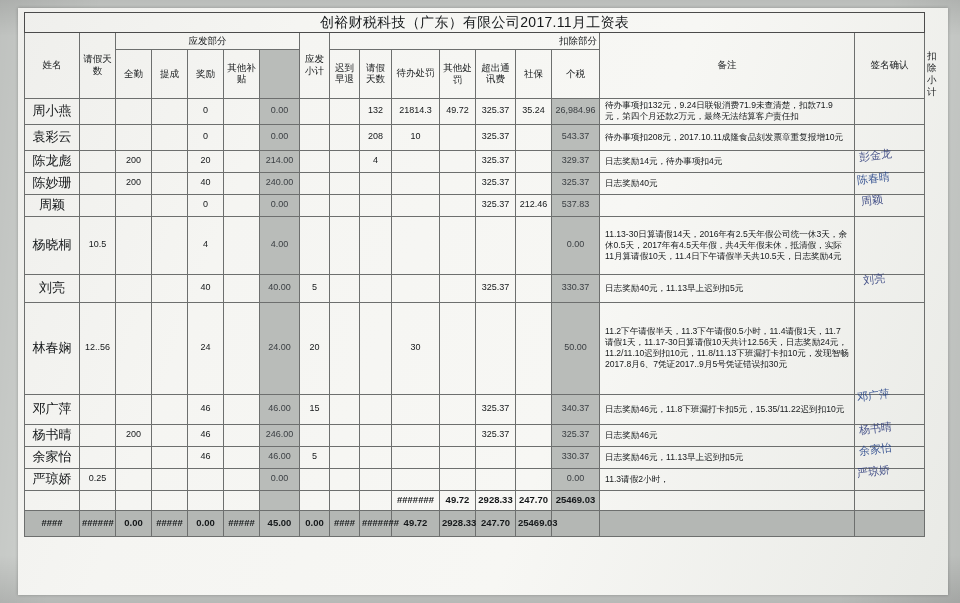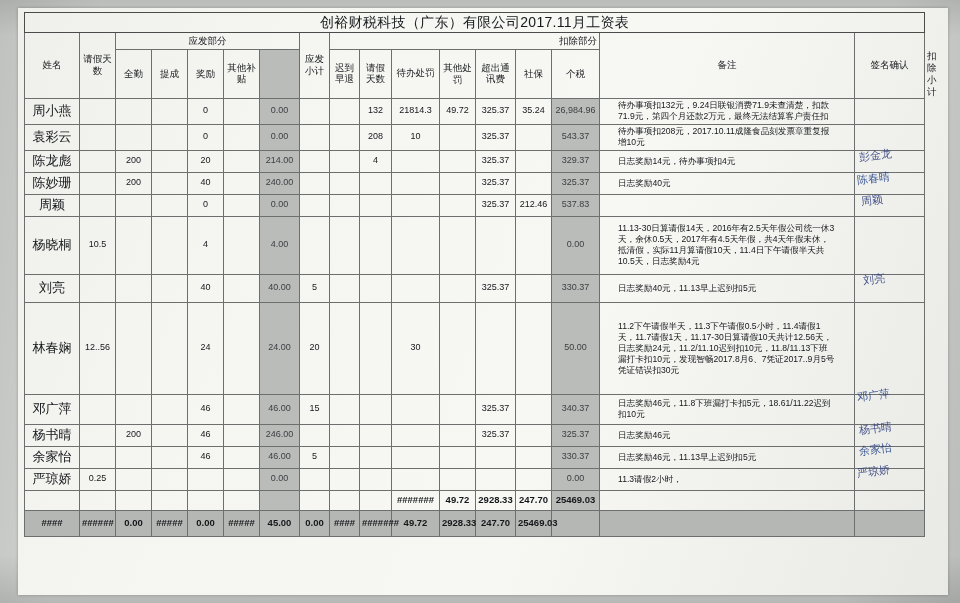--- a/index.html
+++ b/index.html
@@ -46,21 +46,21 @@
     height:20px;
     letter-spacing:0.3px;
   }
   .grp td{height:17px;font-size:9.5px;}
   .hdr td{height:44px;font-size:9.5px;}
   .hdr td.tall{line-height:1.15;margin-left:24px;}
   .r td{height:22px;}
   .remark{
     text-align:left;
     font-size:8.6px;
-    padding:1px 18px;
+    padding:1px 5px;
     line-height:1.28;
   }
   .shade{background:#b9bcb9;}
   .sig{position:relative;}
   
   .ink{
     position:absolute;
     color:#2c3a7a;
     font-family:"DejaVu Serif",serif;
     font-size:11px;
@@ -309,21 +309,21 @@
     <td></td>
     <td class="shade lightnum">46.00</td>
     <td>15</td>
     <td></td>
     <td></td>
     <td></td>
     <td></td>
     <td>325.37</td>
     <td></td>
     <td class="shade lightnum">340.37</td>
-    <td class="remark">日志奖励46元，11.8下班漏打卡扣5元，18.61/11.22迟到扣10元</td>
+    <td class="remark">日志奖励46元，11.8下班漏打卡扣5元，15.35/11.22迟到扣10元</td>
     <td class="sig">
           <span class="ink b" style="left:2px;top:-6px">邓广萍</span>
         </td>
   </tr>
 
   <tr class="r">
     <td class="name">杨书晴</td>
     <td></td>
     <td>200</td>
     <td></td>

